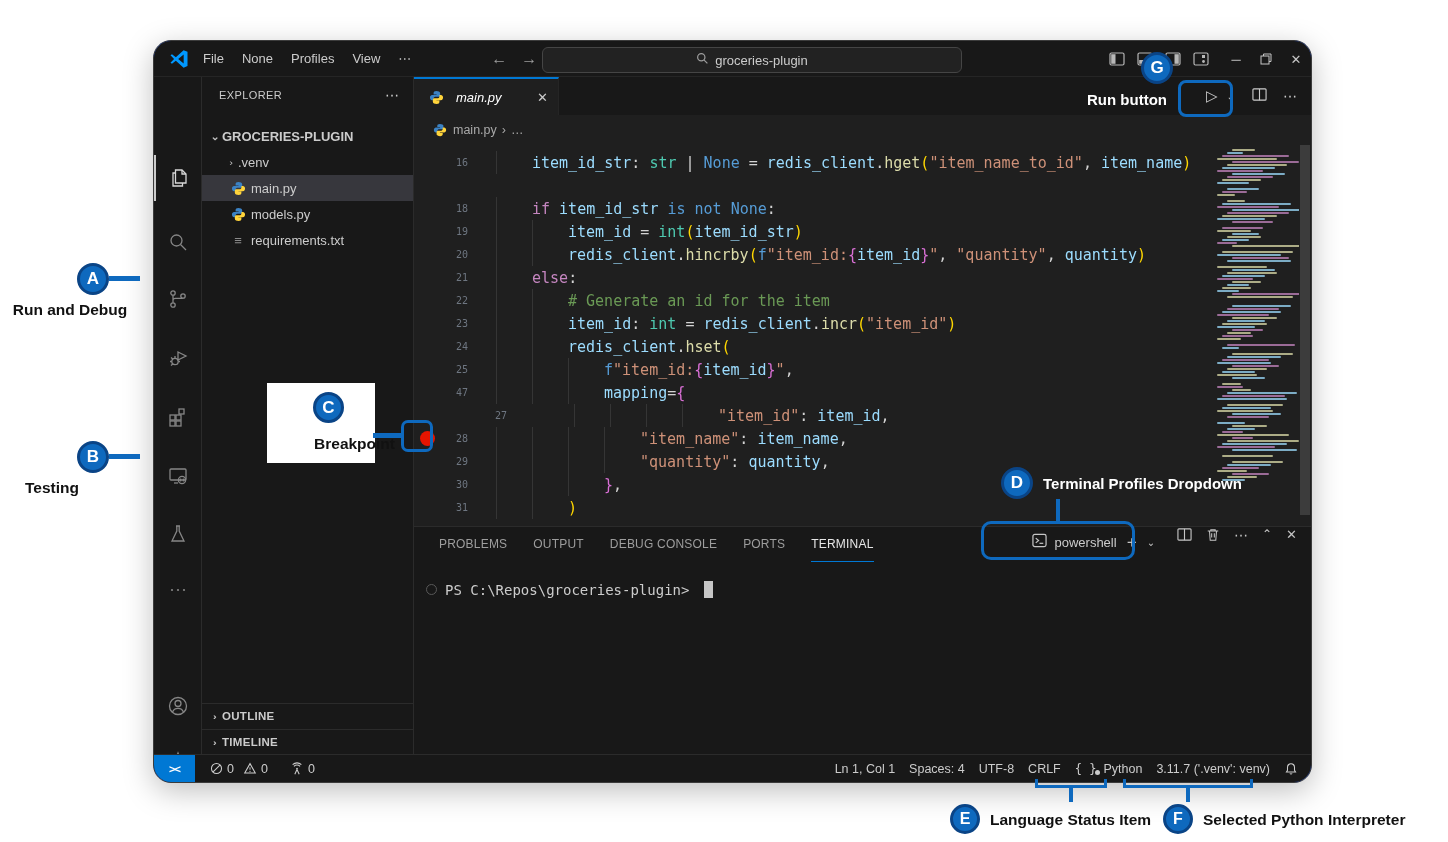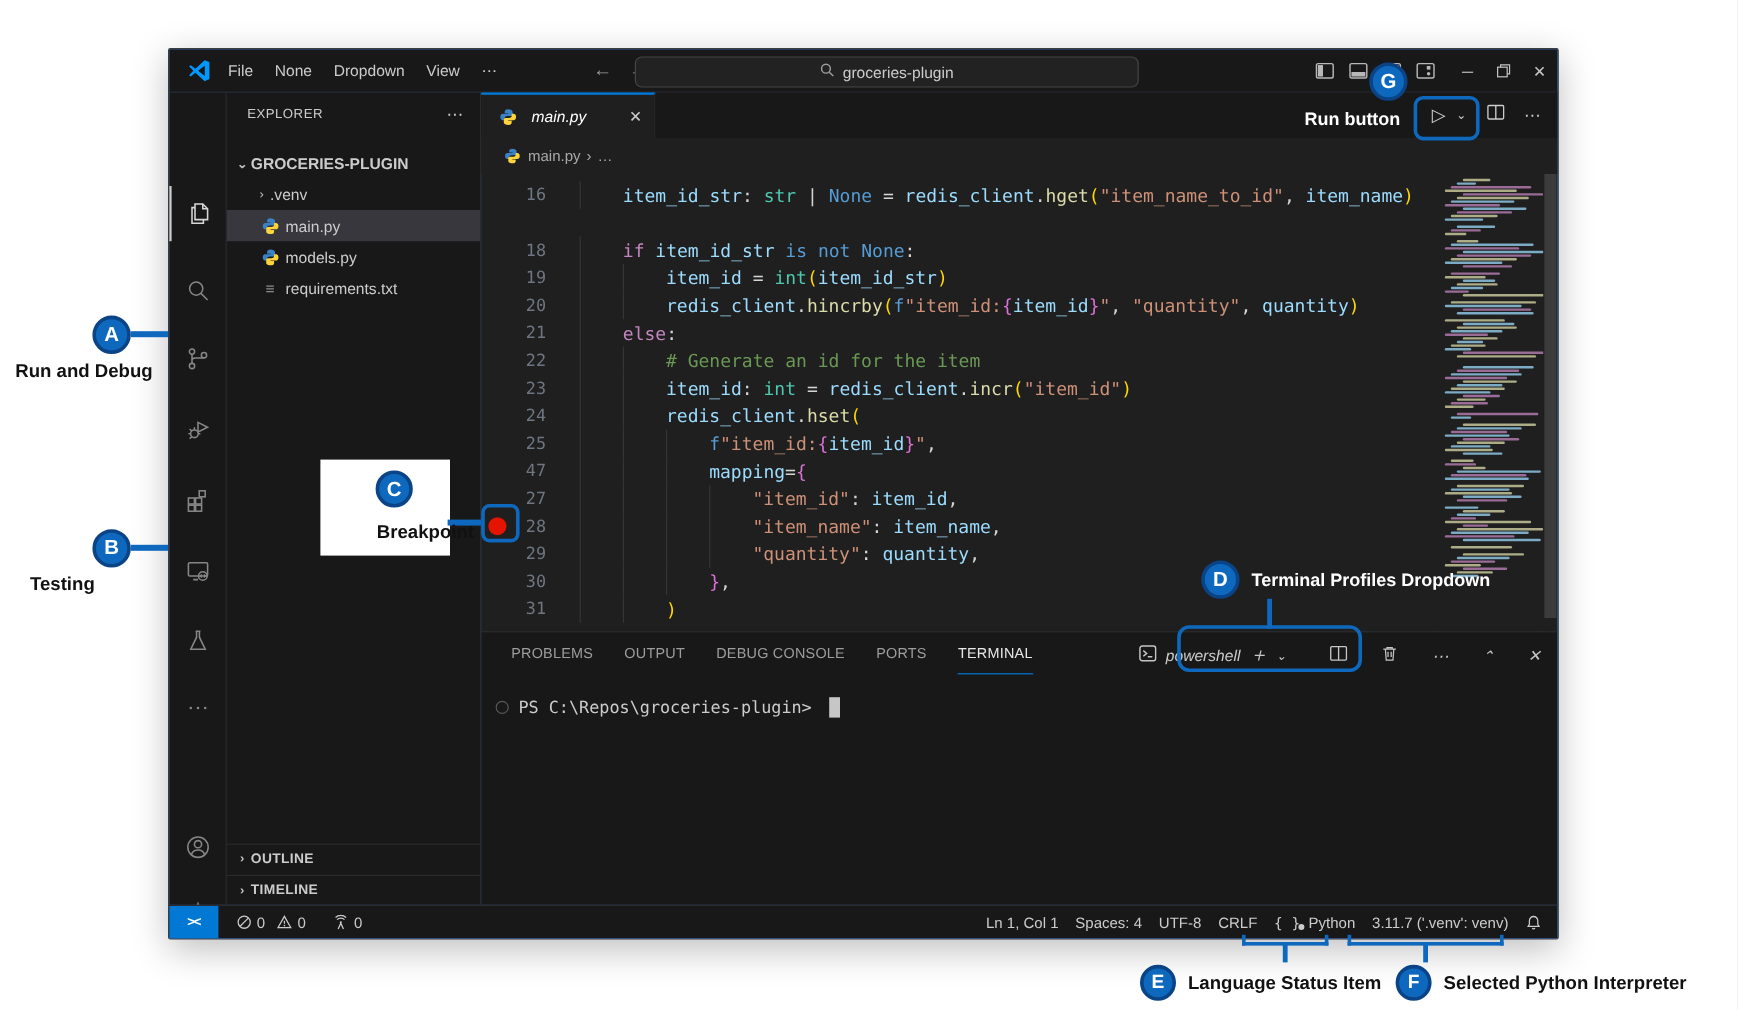--- a/index.html
+++ b/index.html
@@ -1,20 +1,20 @@
 <!DOCTYPE html>
 <html><head>
 <meta charset="utf-8">
 <style>
   html,body{margin:0;padding:0;background:#fff;}
   #page{position:relative;width:1448px;height:842px;background:#ffffff;font-family:"Liberation Sans",sans-serif;overflow:hidden;}
   .abs{position:absolute;}
 
   
-  #vswin{left:140px;top:40px;width:1157px;height:741px;background:#3b82f6;border:1px solid #3c3c3c;border-radius:2px;overflow:hidden;box-shadow:0 8px 30px rgba(0,0,0,.25);}
+  #vswin{left:153px;top:40px;width:1157px;height:741px;background:#1d4ed8;border:1px solid #3c3c3c;border-radius:18px;overflow:hidden;box-shadow:0 8px 30px rgba(0,0,0,.25);}
 
   
   #titlebar{left:0;top:0;width:100%;height:36px;background:#181818;display:flex;align-items:center;border-bottom:1px solid #252525;box-sizing:border-box;}
   .menu-item{color:#cccccc;font-size:13px;padding:4px 9px;border-radius:5px;cursor:default;}
   .navarrow{color:#9d9d9d;font-size:16px;padding:0 7px;}
   #searchbox{left:388px;top:6px;width:418px;height:24px;background:#222222;border:1px solid #454545;border-radius:6px;color:#cccccc;font-size:13px;display:flex;align-items:center;justify-content:center;gap:6px;}
   .tb-icon{color:#b8b8b8;font-size:14px;display:inline-flex;align-items:center;justify-content:center;width:28px;height:26px;}
   .winctl{color:#c5c5c5;font-size:13px;width:30px;height:30px;display:inline-flex;align-items:center;justify-content:center;}
 
   
@@ -38,37 +38,37 @@
   #editor{left:260px;top:36px;width:897px;height:449px;background:#1f1f1f;}
   #tabbar{left:0;top:0;width:100%;height:38px;background:#181818;display:flex;}
   #tab-active{width:145px;height:38px;background:#1f1f1f;border-top:2px solid #0078d4;border-right:1px solid #252525;box-sizing:border-box;display:flex;align-items:center;padding:0 10px 0 12px;gap:7px;}
   #tab-active .tabname{color:#ffffff;font-size:13px;font-style:italic;flex:1;}
   #tab-actions{position:absolute;right:8px;top:0;height:38px;display:flex;align-items:center;gap:4px;color:#cccccc;}
   #breadcrumb{left:0;top:38px;width:100%;height:30px;background:#1f1f1f;display:flex;align-items:center;padding-left:18px;box-sizing:border-box;color:#a9a9a9;font-size:12.5px;gap:5px;}
   #code{left:0;top:68px;width:100%;height:381px;font-family:"DejaVu Sans Mono",monospace;font-size:15px;}
   .cl{position:absolute;left:0;width:795px;height:23px;display:flex;align-items:center;white-space:pre;}
   .glyph{width:26px;height:23px;flex:none;display:flex;align-items:center;justify-content:center;}
   .bpdot{width:15px;height:15px;border-radius:50%;background:#e51400;}
-  .lnum{width:28px;flex:none;text-align:right;color:#6e7681;font-size:14px;}
+  .lnum{width:28px;flex:none;text-align:right;color:#6e7681;font-size:10px;}
   .codetext{margin-left:28px;display:flex;align-items:center;height:23px;}
   .ind{width:36px;height:23px;flex:none;border-left:1px solid #353535;box-sizing:border-box;}
   .sw{color:#d4d4d4}.sv{color:#9CDCFE}.sk{color:#C586C0}.so{color:#569CD6}.st{color:#4EC9B0}
   .sf{color:#DCDCAA}.ss{color:#CE9178}.sc{color:#6A9955}.sb1{color:#ffd700}.sb2{color:#da70d6}
 
   #minimap{left:797px;top:68px;width:88px;height:381px;background:#1f1f1f;overflow:hidden;}
   .mm-row{height:2px;margin:1px 0 0 6px;border-radius:1px;opacity:.75;}
   #scrollbar{left:885px;top:68px;width:12px;height:381px;}
   #scroll-slider{position:absolute;left:1px;top:0;width:10px;height:370px;background:rgba(121,121,121,.32);}
 
   
   #panel{left:260px;top:485px;width:897px;height:228px;background:#181818;border-top:1px solid #2b2b2b;box-sizing:border-box;}
   #panel-tabs{position:absolute;left:25px;top:0;height:35px;display:flex;gap:26px;align-items:center;}
   .ptab{font-size:12px;color:#9d9d9d;letter-spacing:.2px;height:35px;display:flex;align-items:center;border-bottom:1.5px solid transparent;box-sizing:border-box;text-align:center;}
   .ptab.active{color:#e7e7e7;border-bottom:1.5px solid #0078d4;}
-  #panel-toolbar{position:absolute;right:14px;top:0;height:39px;display:flex;align-items:center;gap:28px;color:#c5c5c5;font-style:italic;}
+  #panel-toolbar{position:absolute;right:14px;top:0;height:39px;display:flex;align-items:flex-start;gap:14px;color:#c5c5c5;}
   #profile-group{display:flex;align-items:center;gap:7px;padding:0 8px;height:30px;}
   #profile-label{color:#cccccc;font-size:13px;}
   #term-body{position:absolute;left:0;top:42px;width:100%;height:186px;font-family:"DejaVu Sans Mono",monospace;font-size:14px;color:#cccccc;}
   #prompt-row{position:absolute;left:12px;top:12px;display:flex;align-items:center;gap:8px;}
   #cmd-circle{width:9px;height:9px;border-radius:50%;border:1.5px solid #585858;flex:none;}
   #cursor{display:inline-block;width:9px;height:17px;background:#c6c6c6;margin-left:7px;vertical-align:middle;}
 
   
   #statusbar{left:0;top:713px;width:100%;height:28px;background:#181818;border-top:1px solid #2b2b2b;box-sizing:border-box;display:flex;align-items:center;color:#cccccc;font-size:12.5px;}
   #remote{width:41px;height:27px;background:#0078d4;color:#fff;display:flex;align-items:center;justify-content:center;font-weight:bold;font-size:11px;letter-spacing:-1px;flex:none;}
@@ -95,21 +95,21 @@
 
     <div class="abs" id="titlebar">
       <span class="abs" style="left:15px;top:8px;width:20px;height:20px;">
         <svg width="20" height="20" viewBox="0 0 24 24">
             <path fill="#0098ff" d="M17.5 1.5 8.2 10 3.6 6.4 1.8 7.5l4.3 4.5-4.3 4.5 1.8 1.1L8.2 14l9.3 8.5 4.7-2.2v-17zM17.6 6.7v10.6L11 12z"></path>
           </svg>
       </span>
       <div id="menubar" style="display:flex;margin-left:40px;">
           <span class="menu-item">File</span>
           <span class="menu-item">None</span>
-          <span class="menu-item">Dropdown</span>
+          <span class="menu-item">Profiles</span>
           <span class="menu-item">View</span>
           <span class="menu-item">⋯</span>
         </div>
       <span class="navarrow" style="margin-left:64px;">←</span>
       <span class="navarrow">→</span>
       <div class="abs" id="searchbox">
         <span><svg width="13" height="13" viewBox="0 0 16 16">
               <circle cx="6.5" cy="6.5" r="4.5" stroke="#9d9d9d" fill="none" stroke-width="1.5"></circle>
               <line x1="10" y1="10" x2="14" y2="14" stroke="#9d9d9d" stroke-width="1.5"></line>
             </svg></span>
@@ -309,21 +309,21 @@
           <div class="cl" style="top: 6px;"><span class="glyph"></span><span class="lnum">16</span><span class="codetext"><span class="ind"></span><span class="sv">item_id_str</span><span class="sw">: </span><span class="st">str</span><span class="sw"> | </span><span class="so">None</span><span class="sw"> = </span><span class="sv">redis_client</span><span class="sw">.</span><span class="sf">hget</span><span class="sb1">(</span><span class="ss">"item_name_to_id"</span><span class="sw">, </span><span class="sv">item_name</span><span class="sb1">)</span></span></div>
           <div class="cl" style="top: 52px;"><span class="glyph"></span><span class="lnum">18</span><span class="codetext"><span class="ind"></span><span class="sk">if</span><span class="sw"> </span><span class="sv">item_id_str</span><span class="sw"> </span><span class="so">is</span><span class="sw"> </span><span class="so">not</span><span class="sw"> </span><span class="so">None</span><span class="sw">:</span></span></div>
           <div class="cl" style="top: 75px;"><span class="glyph"></span><span class="lnum">19</span><span class="codetext"><span class="ind"></span><span class="ind"></span><span class="sv">item_id</span><span class="sw"> = </span><span class="st">int</span><span class="sb1">(</span><span class="sv">item_id_str</span><span class="sb1">)</span></span></div>
           <div class="cl" style="top: 98px;"><span class="glyph"></span><span class="lnum">20</span><span class="codetext"><span class="ind"></span><span class="ind"></span><span class="sv">redis_client</span><span class="sw">.</span><span class="sf">hincrby</span><span class="sb1">(</span><span class="so">f</span><span class="ss">"item_id:</span><span class="sb2">{</span><span class="sv">item_id</span><span class="sb2">}</span><span class="ss">"</span><span class="sw">, </span><span class="ss">"quantity"</span><span class="sw">, </span><span class="sv">quantity</span><span class="sb1">)</span></span></div>
           <div class="cl" style="top: 121px;"><span class="glyph"></span><span class="lnum">21</span><span class="codetext"><span class="ind"></span><span class="sk">else</span><span class="sw">:</span></span></div>
           <div class="cl" style="top: 144px;"><span class="glyph"></span><span class="lnum">22</span><span class="codetext"><span class="ind"></span><span class="ind"></span><span class="sc"># Generate an id for the item</span></span></div>
           <div class="cl" style="top: 167px;"><span class="glyph"></span><span class="lnum">23</span><span class="codetext"><span class="ind"></span><span class="ind"></span><span class="sv">item_id</span><span class="sw">: </span><span class="st">int</span><span class="sw"> = </span><span class="sv">redis_client</span><span class="sw">.</span><span class="sf">incr</span><span class="sb1">(</span><span class="ss">"item_id"</span><span class="sb1">)</span></span></div>
           <div class="cl" style="top: 190px; align-items: center;"><span class="glyph"></span><span class="lnum">24</span><span class="codetext"><span class="ind"></span><span class="ind"></span><span class="sv">redis_client</span><span class="sw">.</span><span class="sf">hset</span><span class="sb1">(</span></span></div>
           <div class="cl" style="top: 213px;"><span class="glyph"></span><span class="lnum">25</span><span class="codetext"><span class="ind"></span><span class="ind"></span><span class="ind"></span><span class="so">f</span><span class="ss">"item_id:</span><span class="sb2">{</span><span class="sv">item_id</span><span class="sb2">}</span><span class="ss">"</span><span class="sw">,</span></span></div>
           <div class="cl" style="top: 236px;"><span class="glyph"></span><span class="lnum">47</span><span class="codetext"><span class="ind"></span><span class="ind"></span><span class="ind"></span><span class="sv">mapping</span><span class="sw">=</span><span class="sb2">{</span></span></div>
-          <div class="cl" style="top: 259px;"><span class="glyph"></span><span class="lnum">27</span><span class="codetext"><span class="ind"></span><span class="ind"></span><span class="ind"></span><span class="ind"></span><span class="ss">"item_id"</span><span class="sw">: </span><span class="sv">item_id</span><span class="sw">,</span></span></div>
+          <div class="cl" style="top: 259px; gap: 39px;"><span class="glyph"></span><span class="lnum">27</span><span class="codetext"><span class="ind"></span><span class="ind"></span><span class="ind"></span><span class="ind"></span><span class="ss">"item_id"</span><span class="sw">: </span><span class="sv">item_id</span><span class="sw">,</span></span></div>
           <div class="cl" style="top: 282px;"><span class="glyph"><span class="bpdot"></span></span><span class="lnum">28</span><span class="codetext"><span class="ind"></span><span class="ind"></span><span class="ind"></span><span class="ind"></span><span class="ss">"item_name"</span><span class="sw">: </span><span class="sv">item_name</span><span class="sw">,</span></span></div>
           <div class="cl" style="top: 305px;"><span class="glyph"></span><span class="lnum">29</span><span class="codetext"><span class="ind"></span><span class="ind"></span><span class="ind"></span><span class="ind"></span><span class="ss">"quantity"</span><span class="sw">: </span><span class="sv">quantity</span><span class="sw">,</span></span></div>
           <div class="cl" style="top: 328px;"><span class="glyph"></span><span class="lnum">30</span><span class="codetext"><span class="ind"></span><span class="ind"></span><span class="ind"></span><span class="sb2">}</span><span class="sw">,</span></span></div>
           <div class="cl" style="top: 351px;"><span class="glyph"></span><span class="lnum">31</span><span class="codetext"><span class="ind"></span><span class="ind"></span><span class="sb1">)</span></span></div>
         </div>
       <div class="abs" id="minimap">
           <div class="mm-row" style="height: 2px;"></div>
           <div class="mm-row" style="width: 23px; margin-left: 21px; background: rgb(220, 220, 170);"></div>
           <div class="mm-row" style="width: 16px; margin-left: 16px; background: rgb(156, 220, 254);"></div>
           <div class="mm-row" style="width: 67px; margin-left: 11px; background: rgb(197, 134, 192);"></div>

